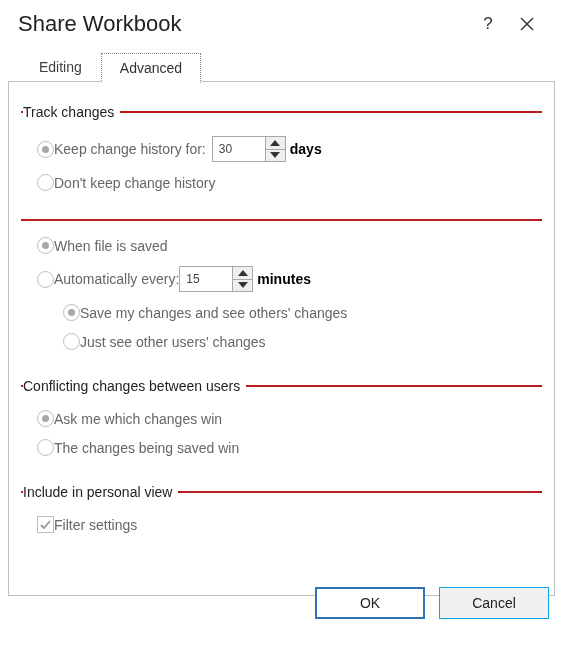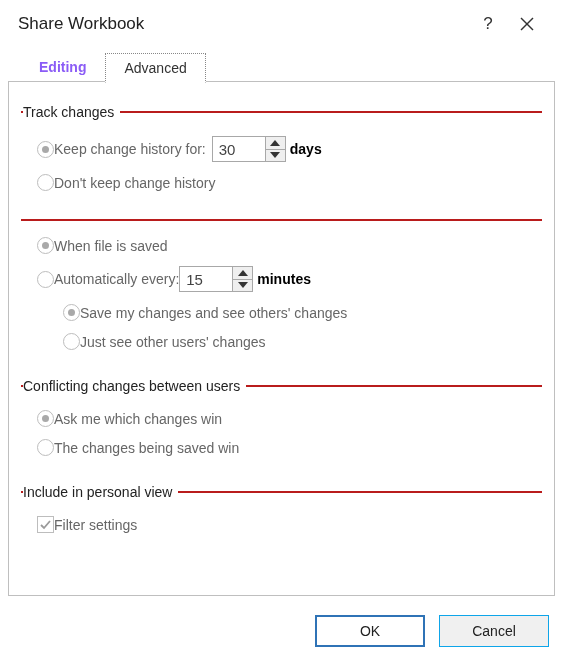--- a/index.html
+++ b/index.html
@@ -13,21 +13,21 @@
     height: 647px;
     position: relative;
   }
   .titlebar {
     display: flex;
     align-items: center;
     padding: 10px 14px 6px 18px;
     height: 44px;
   }
   .titlebar .title {
-    font-size: 17px;
+    font-size: 22px;
     color: #222;
     flex: 1;
   }
   .titlebar .help {
     font-size: 17px;
     color: #333;
     width: 34px;
     text-align: center;
     cursor: pointer;
   }
@@ -61,22 +61,21 @@
     z-index: 1;
   }
   .tab.active {
     border: 1px dotted #888;
     border-bottom: 1px solid #fff;
     background: #fff;
     margin-bottom: -1px;
   }
   .tab.inactive {
     border: 1px solid transparent;
-    color: #8b5cf6;
-    font-weight: bold;
+    color: #404040;
   }
 
   .panel {
     border: 1px solid #bfbfbf;
     border-top: none;
     margin: 0 8px;
     padding: 14px 12px 20px 12px;
     height: 514px;
   }
 
@@ -144,21 +143,21 @@
     display: inline-flex;
     align-items: stretch;
     border: 1px solid #a8a8a8;
     height: 26px;
     background: #fff;
   }
   .spinner input {
     border: none;
     width: 52px;
     padding: 0 6px;
-    font-size: 15px;
+    font-size: 12px;
     color: #444;
     outline: none;
     font-family: inherit;
   }
   .spinner .btns {
     display: flex;
     flex-direction: column;
     width: 20px;
     border-left: 1px solid #a8a8a8;
   }
@@ -169,21 +168,21 @@
     justify-content: center;
     cursor: pointer;
     background: #efefef;
   }
   .spinner .btns .sb + .sb { border-top: 1px solid #a8a8a8; }
   .spinner .btns svg { display: block; }
 
   .footer {
     position: absolute;
     right: 14px;
-    bottom: 0;
+    bottom: 28px;
     display: flex;
     gap: 14px;
     align-items: center;
   }
   .btn {
     width: 110px;
     height: 32px;
     border: 1px solid #0ea5e9;
     background: #f0f0f0;
     font-size: 14px;

